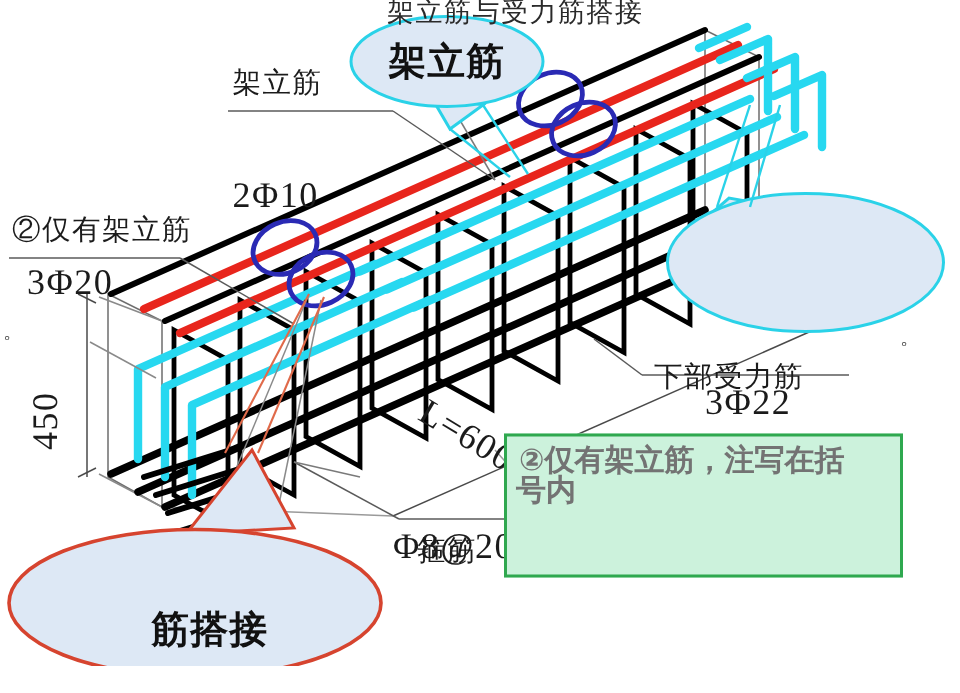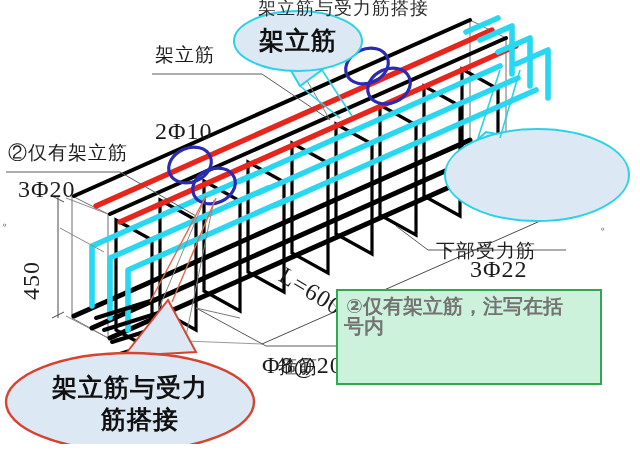--- a/index.html
+++ b/index.html
@@ -253,21 +253,20 @@
   <div class="ov cad cad-cn" style="left:278px; top:318px;margin-top:36px;">箍筋</div>
   <div class="ov cad cad-num" style="left:262px; top:352px;">Φ8@200</div>
 
   <div class="ov cad cad-num rot-450" style="left:18px; top:300px;">450</div>
 
   <div class="ov cad cad-num rot-len" style="left:288px; top:262px;">L=6000mm</div>
 
   <div class="ov bubble-text bubble-lg" style="left:238px; top:27px; width:120px;">架立筋</div>
 
 
-  <div class="ov bubble-text bubble-lg" style="left:18px; top:374px; width:224px;">架立筋与受力</div>
   <div class="ov bubble-text bubble-lg" style="left:28px; top:406px; width:224px;">筋搭接</div>
 
   <div id="note-box">
     <div id="note-l1" class="note-line">②仅有架立筋，注写在括</div>
     <div id="note-l2" class="note-line">号内</div>
   </div>
 
   <div class="ov tiny-dot" style="left:2px; top:212px;">。</div>
   <div class="ov tiny-dot" style="left:600px; top:216px;">。</div>
 

